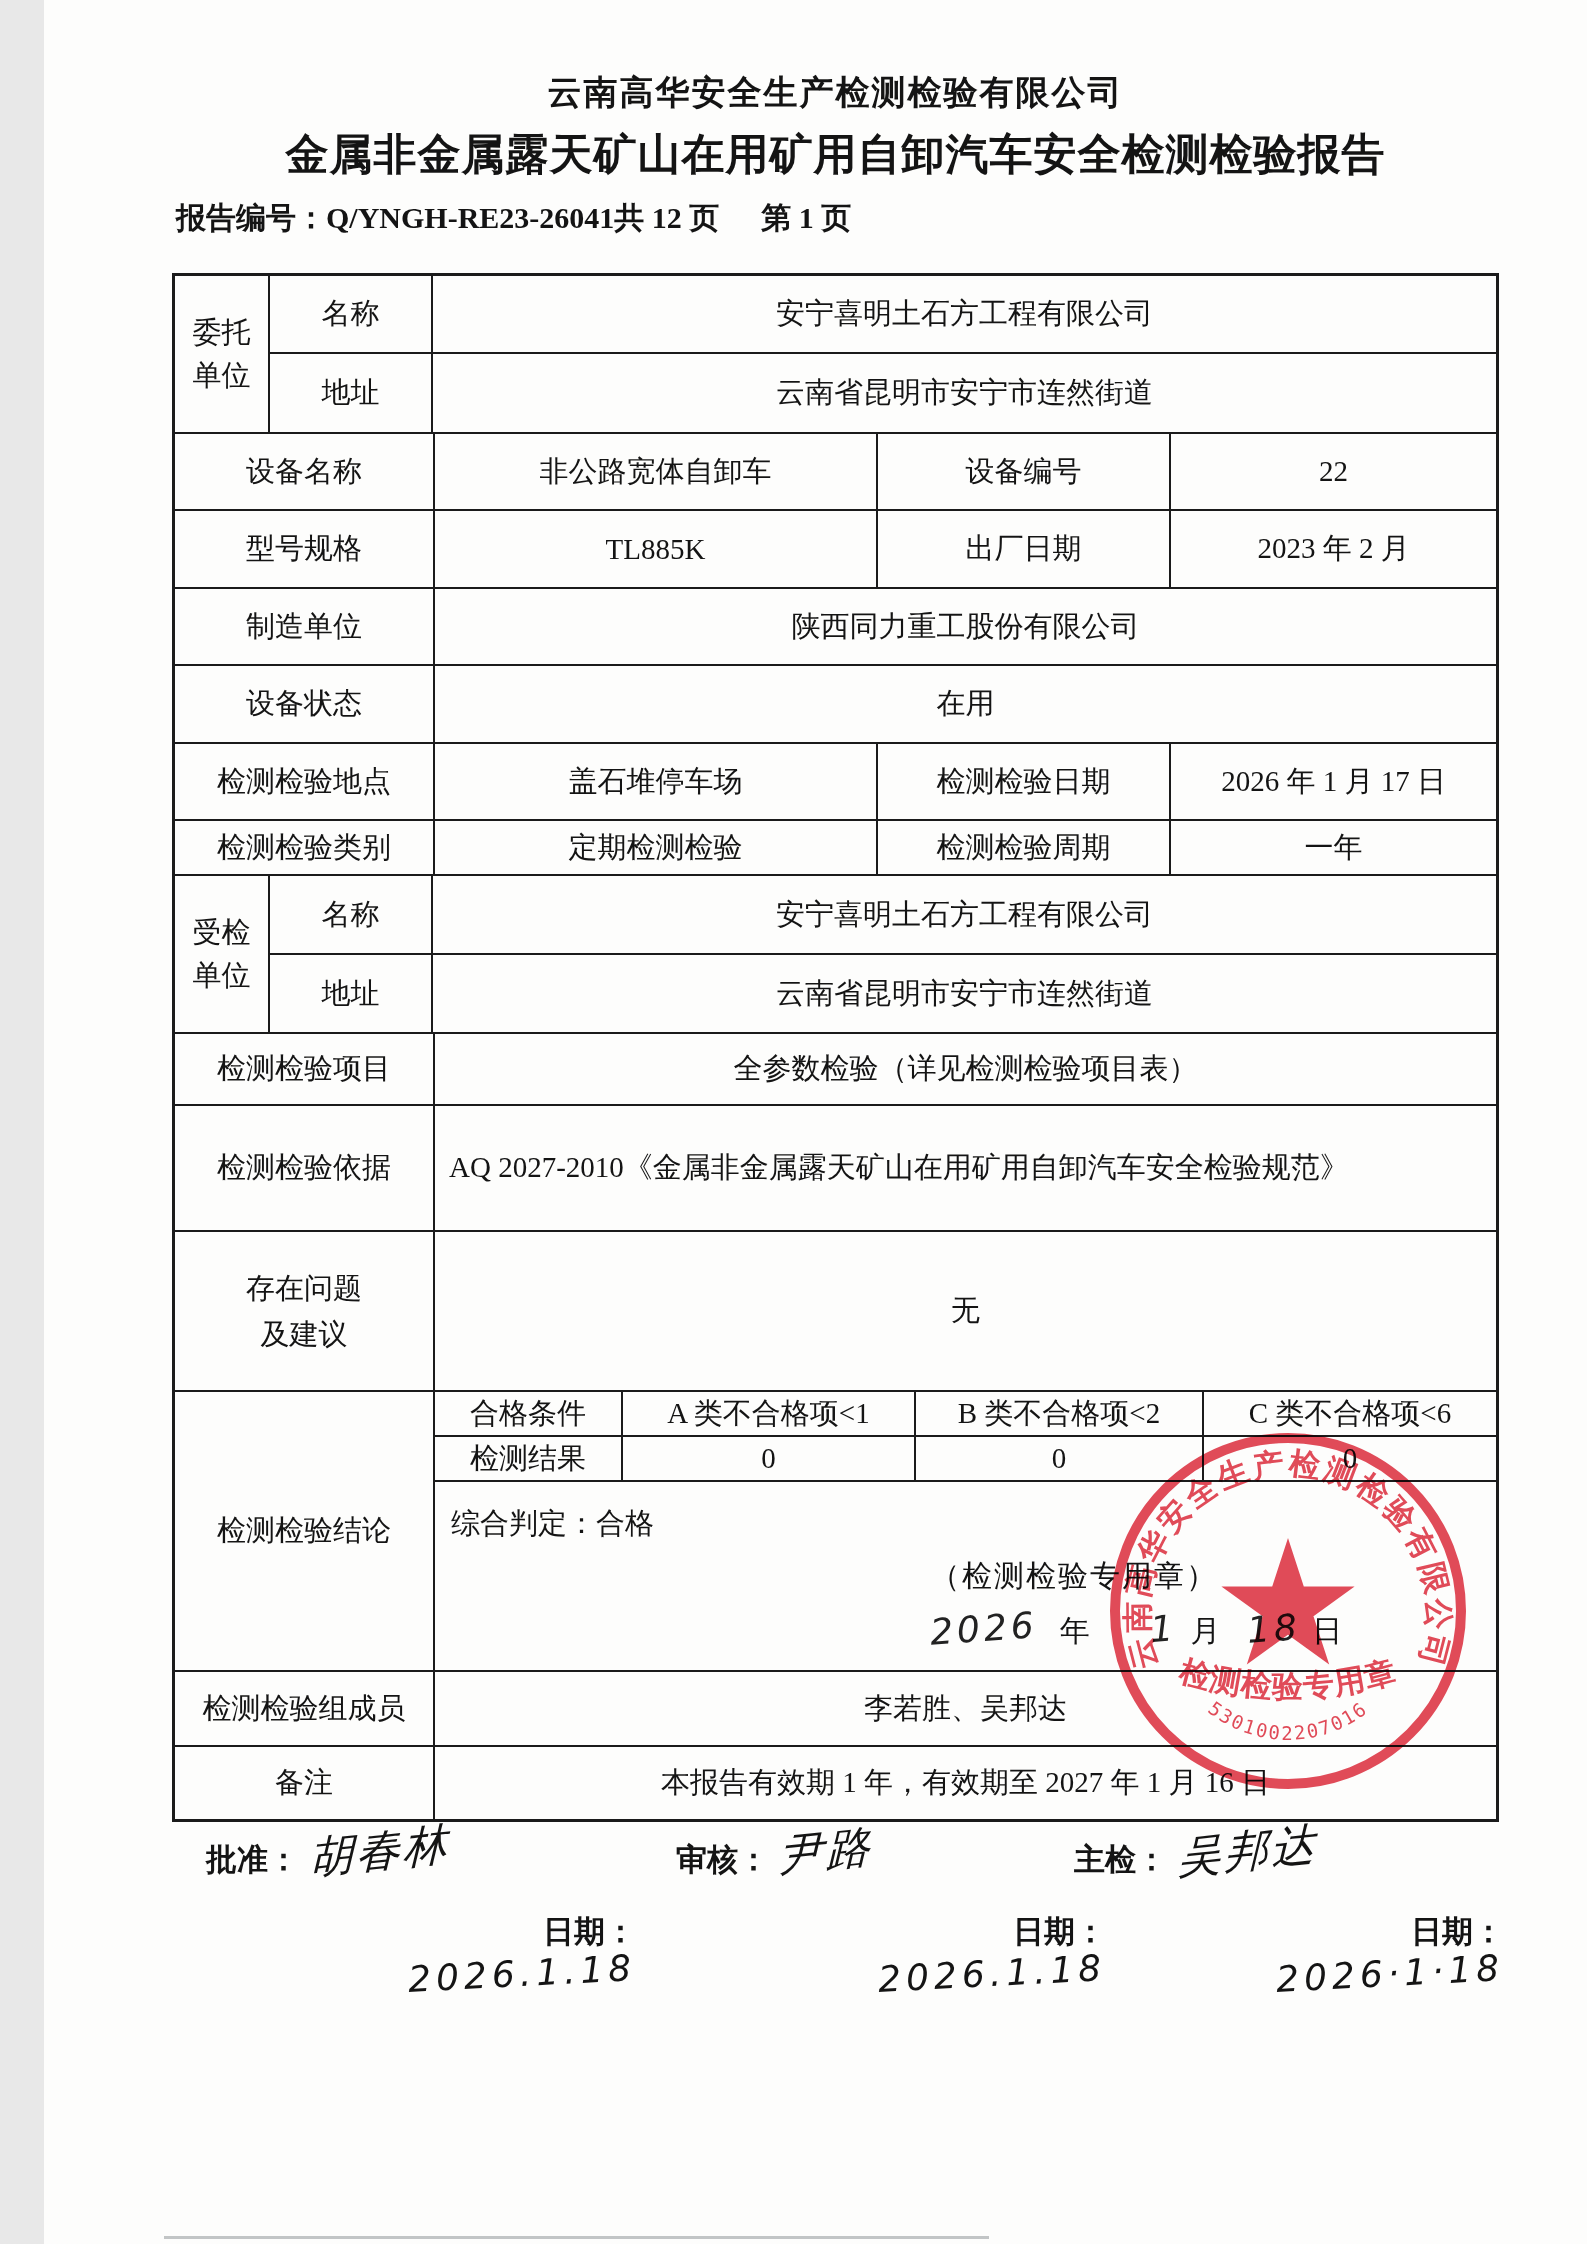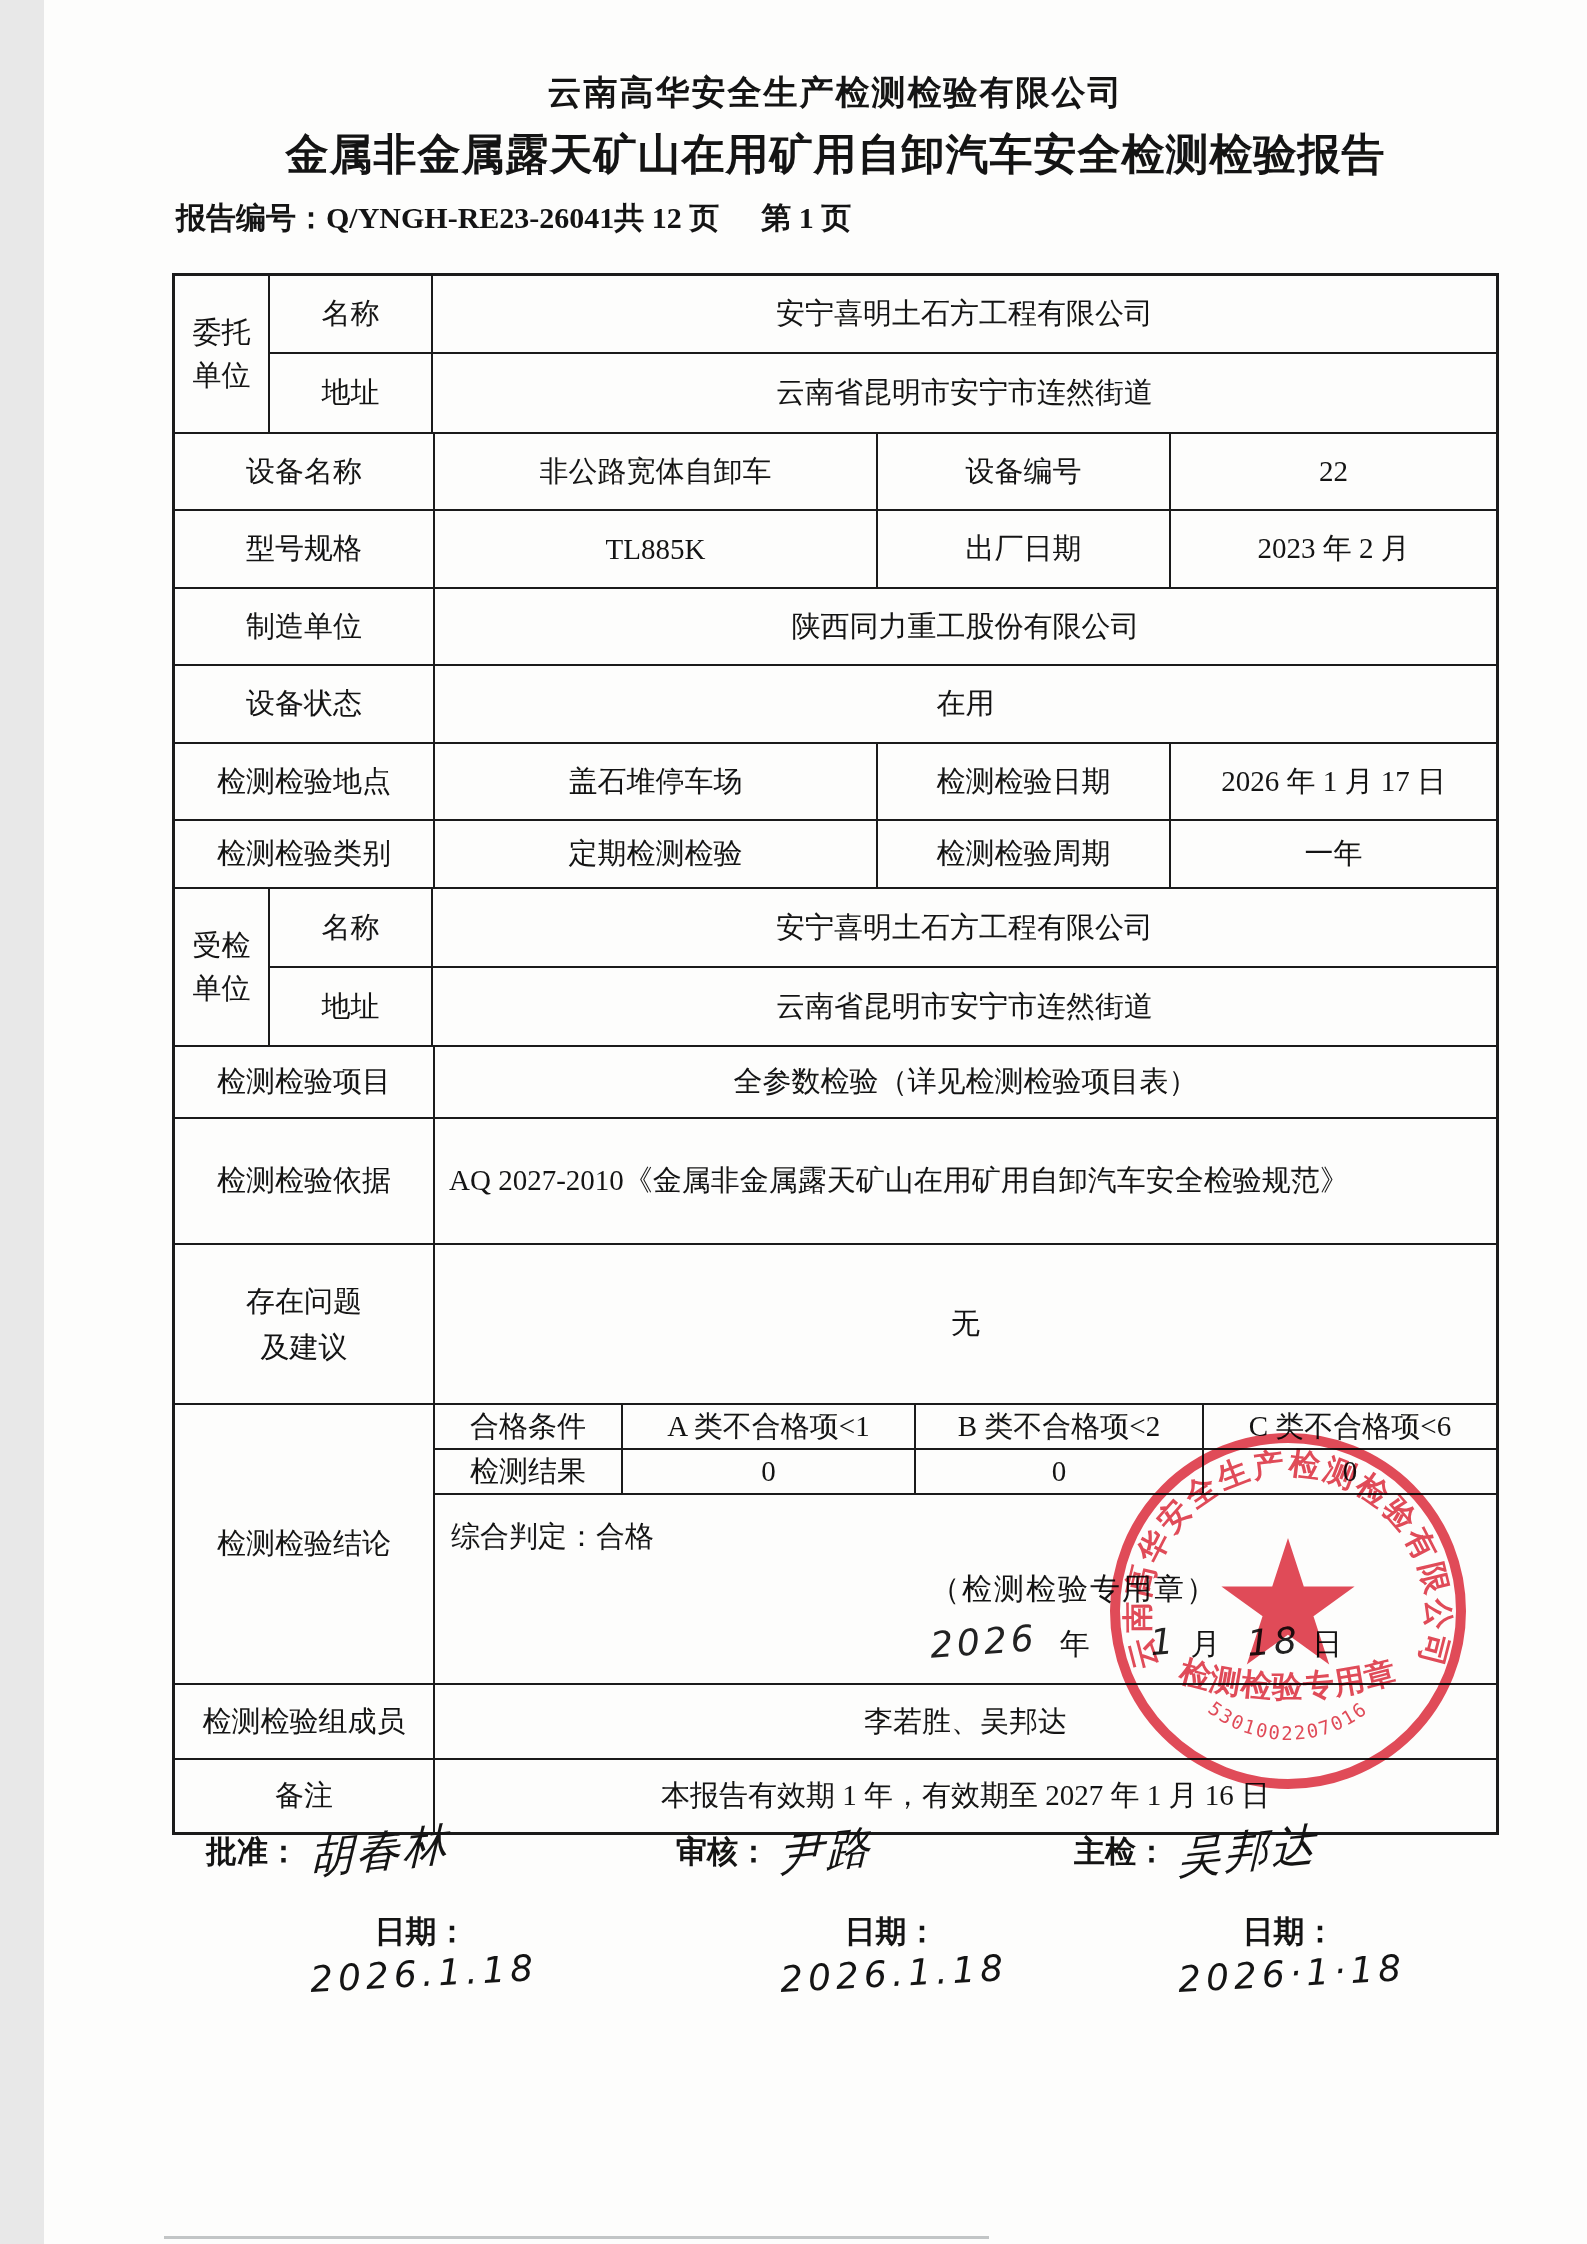--- a/index.html
+++ b/index.html
@@ -36,21 +36,21 @@
   .seal-note{position:absolute;left:495px;top:74px;font-size:30px;letter-spacing:2px;}
   .seal-date{position:absolute;left:495px;top:126px;font-size:30px;display:flex;align-items:baseline;}
   .seal-date .u1{margin:0 60px 0 22px;} .seal-date .u2{margin:0 26px 0 14px;} .seal-date .u3{margin-left:12px;}
   
   .hw{font-family:"DejaVu Sans",sans-serif;font-style:italic;font-size:36px;
       letter-spacing:4px;transform:rotate(-4deg);display:inline-block;color:#222;}
   
   .sig-area{position:absolute;left:0;top:1822px;width:1587px;height:160px;font-size:31px;font-weight:bold;}
   .sig-col{position:absolute;width:430px;}
   .sig-col.c1{left:162px;} .sig-col.c2{left:632px;} .sig-col.c3{left:1030px;}
-  .sig-line,.date-line{display:flex;align-items:center;}
+  .sig-line,.date-line{display:flex;align-items:flex-end;}
   .date-line{margin-top:30px;flex-direction:column;}
   .sig-name{font-family:"DejaVu Sans",sans-serif;font-style:italic;font-weight:normal;
             font-size:44px;letter-spacing:3px;transform:rotate(-6deg) skewX(-6deg);
             display:inline-block;margin-left:10px;}
   .hw-date{font-family:"DejaVu Sans",sans-serif;font-style:italic;font-weight:normal;
            font-size:36px;letter-spacing:5px;transform:rotate(-3deg);display:inline-block;margin-left:6px;}
   
   .stamp{position:absolute;left:1053px;top:1420px;width:382px;height:382px;
          mix-blend-mode:multiply;opacity:.9;pointer-events:none;z-index:5;}
   
@@ -123,21 +123,21 @@
       <div class="c grow end">在用</div>
     </div>
 
     <div class="r" style="height:77px">
       <div class="c wL">检测检验地点</div>
       <div class="c w1">盖石堆停车场</div>
       <div class="c w2">检测检验日期</div>
       <div class="c grow end">2026 年 1 月 17 日</div>
     </div>
 
-    <div class="r" style="height:68px">
+    <div class="r" style="height:55px">
       <div class="c wL">检测检验类别</div>
       <div class="c w1">定期检测检验</div>
       <div class="c w2">检测检验周期</div>
       <div class="c grow end">一年</div>
     </div>
 
     <div class="r" style="height:158px">
       <div class="c wA">
           <span class="wrap2">受检单位</span>
         </div>

